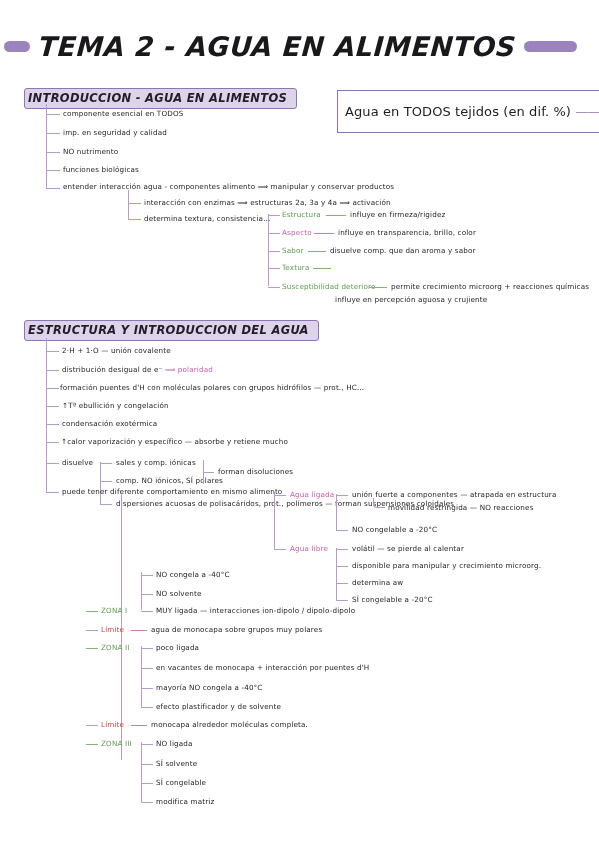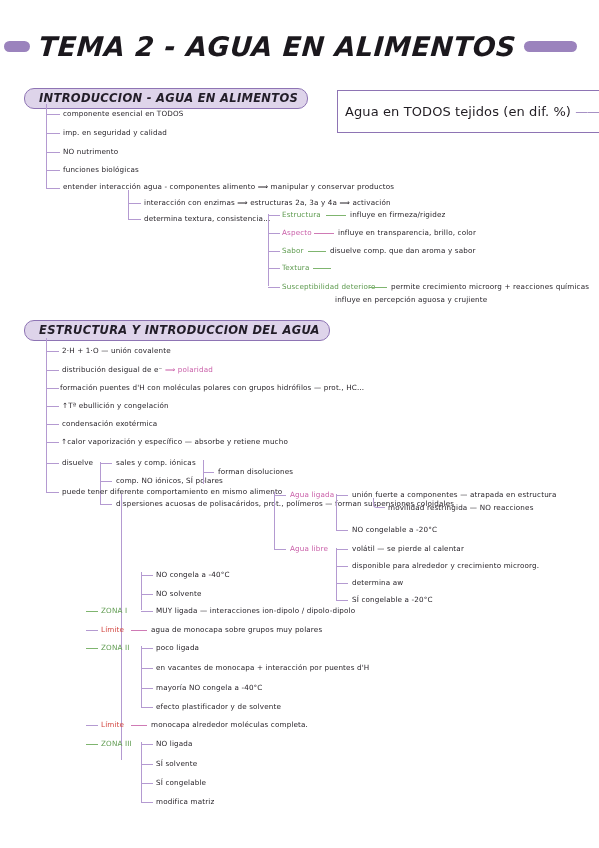--- a/index.html
+++ b/index.html
@@ -46,22 +46,22 @@
     border-radius: 7px;
     background: #9b83bd;
     margin-right: 22px;
   }
 
   
   .section-pill {
     position: absolute;
     background: #ded4ea;
     border: 1.4px solid #8e74b4;
-    border-radius: 10px;
-    padding: 2px 9px 3px 14px;
+    border-radius: 3px;
+    padding: 2px 9px 3px 3px;
     font-size: 11.5px;
     font-weight: 700;
     font-style: italic;
     letter-spacing: 0.3px;
     color: #221d28;
     white-space: nowrap;
   }
 
   
   .callout {
@@ -224,21 +224,21 @@
 <div class="h-line" style="left:336px; top:530px; width:12px;"></div>
 <div class="node" style="left:352px; top:526px;">NO congelable a -20°C</div>
 
 <div class="h-line" style="left:274px; top:549px; width:12px;"></div>
 <div class="node lbl-pink" style="left:290px; top:545px;">Agua libre</div>
 
 <div class="v-line" style="left:336px; top:548px; height:52px;"></div>
 <div class="h-line" style="left:336px; top:549px; width:12px;"></div>
 <div class="node" style="left:352px; top:545px;text-align:right;">volátil — se pierde al calentar</div>
 <div class="h-line" style="left:336px; top:566px; width:12px;"></div>
-<div class="node" style="left:352px; top:562px;">disponible para alrededor y crecimiento microorg.</div>
+<div class="node" style="left:352px; top:562px;">disponible para manipular y crecimiento microorg.</div>
 <div class="h-line" style="left:336px; top:583px; width:12px;"></div>
 <div class="node" style="left:352px; top:579px;">determina aw</div>
 <div class="h-line" style="left:336px; top:600px; width:12px;"></div>
 <div class="node" style="left:352px; top:596px;">SÍ congelable a -20°C</div>
 
 <div class="v-line" style="left:121px; top:494px; height:266px;"></div>
 
 <div class="v-line" style="left:141px; top:572px; height:38px;"></div>
 <div class="h-line" style="left:141px; top:575px; width:12px;"></div>
 <div class="node" style="left:156px; top:571px;">NO congela a -40°C</div>

